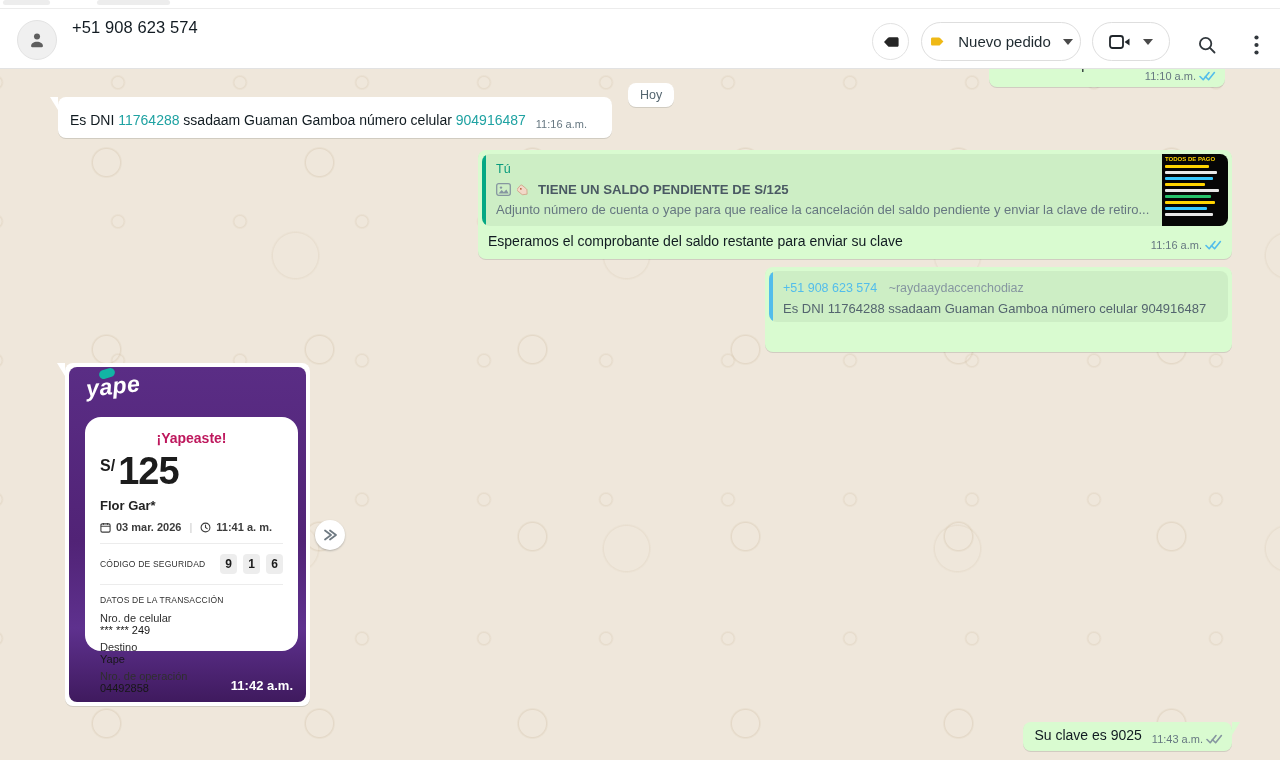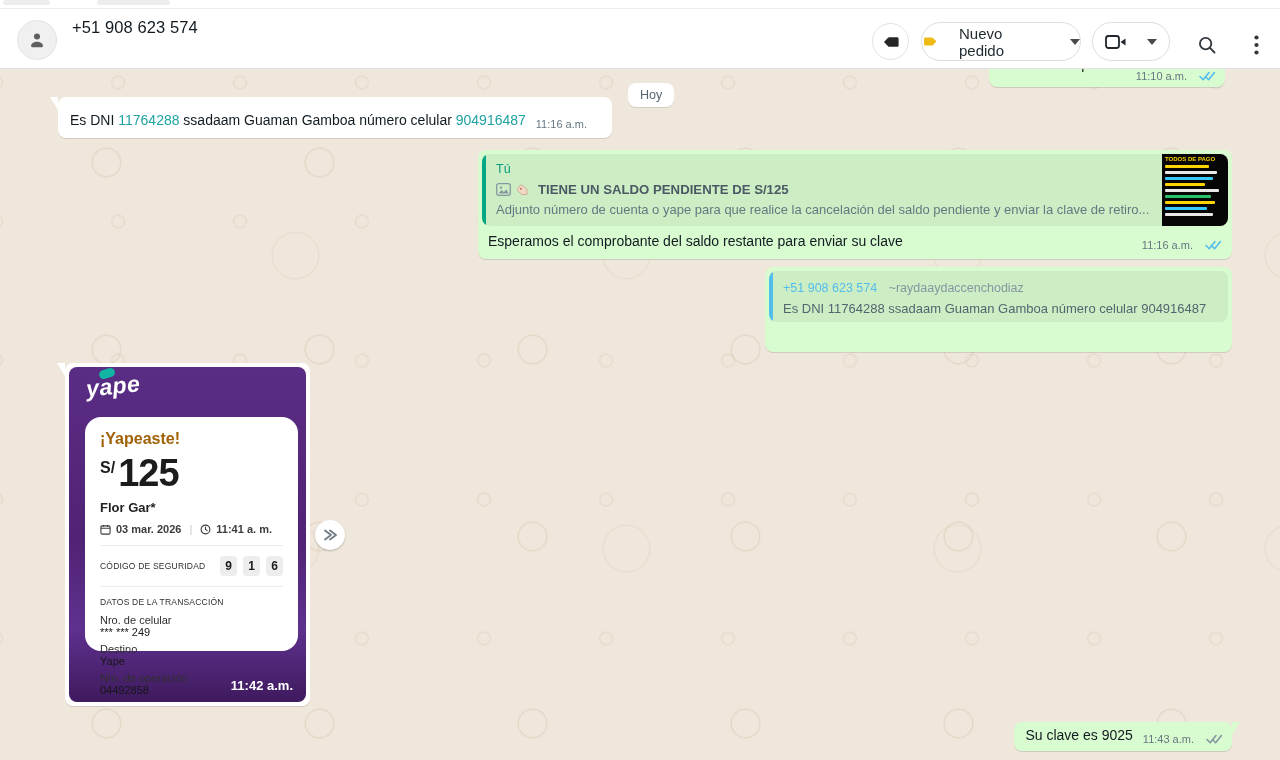--- a/index.html
+++ b/index.html
@@ -12,21 +12,21 @@
   .strip-bar { position:absolute; top:0; height:5px; border-radius:3px; background:#ededed; }
 
   
   .header { position:absolute; left:0; top:9px; width:1280px; height:60px; background:#fff; border-bottom:1px solid #e2e2e2; z-index:5; }
   .avatar { position:absolute; left:17px; top:11px; width:40px; height:40px; border-radius:50%; background:#f0f0f0; border:1px solid #e3e3e3; display:flex; align-items:center; justify-content:center; cursor:pointer; }
   .contact-block { position:absolute; left:72px; top:9px; cursor:pointer; }
   .contact-title { font-size:16.5px; color:#121b22; letter-spacing:.1px; }
   .contact-sub { font-size:13px; color:#6b7a85; margin-top:4px; }
 
   .hbtn-circle { position:absolute; top:14px; width:37px; height:37px; border-radius:50%; background:#fff; border:1px solid #e2e2e2; display:flex; align-items:center; justify-content:center; cursor:pointer; }
-  .pill { position:absolute; top:13px; height:39px; border:1px solid #dedede; border-radius:20px; background:#fff; display:flex; align-items:center; justify-content:center; gap:20px; cursor:pointer; }
+  .pill { position:absolute; top:13px; height:39px; border:1px solid #dedede; border-radius:20px; background:#fff; display:flex; align-items:center; justify-content:center; gap:12px; cursor:pointer; }
   .pill-label { font-size:15px; color:#1f2a30; font-weight:500; }
   .chev { width:0; height:0; border-left:5px solid transparent; border-right:5px solid transparent; border-top:6px solid #4a4a4a; }
   .icon-btn { position:absolute; top:21px; width:30px; height:30px; display:flex; align-items:center; justify-content:center; cursor:pointer; }
 
   
   .chat { position:absolute; left:0; top:69px; width:1280px; height:691px; overflow:hidden;
     background-color:#efe7db;
     background-image:
       radial-gradient(circle, rgba(203,184,155,0) 13px, rgba(203,184,155,.30) 14px, rgba(203,184,155,0) 16px),
       radial-gradient(circle, rgba(203,184,155,0) 5px, rgba(203,184,155,.24) 6px, rgba(203,184,155,0) 8px),
@@ -35,21 +35,21 @@
     background-position:0 0, 57px 83px, 130px 40px;
   }
 
   .bubble { position:absolute; border-radius:8px; box-shadow:0 1px .5px rgba(11,20,26,.13); }
   .bubble.in { background:#fff; }
   .bubble.out { background:#d9fbd0; }
   .tail-l::before { content:""; position:absolute; top:0; left:-8px; width:8px; height:13px; background:#fff; clip-path:polygon(100% 0,100% 100%,0 0); }
   .tail-r::before { content:""; position:absolute; top:0; right:-8px; width:8px; height:13px; background:#d9fbd0; clip-path:polygon(0 0,100% 0,0 100%); }
 
   .msg-text { font-size:14px; line-height:19px; color:#111b21; }
-  .meta { display:flex; align-items:center; gap:12px; white-space:nowrap; }
+  .meta { display:flex; align-items:center; gap:3px; white-space:nowrap; }
   .meta .t { font-size:11px; color:#667781; }
   .ticks { display:inline-flex; }
 
   .link-teal { color:#1fa2a2; cursor:pointer; }
 
   .date-pill { position:absolute; left:628px; top:14px; height:24px; padding:0 12px; background:#fff; border-radius:8px; box-shadow:0 1px .5px rgba(11,20,26,.13); display:flex; align-items:center; font-size:12.5px; color:#54656f; }
 
   
   .quote { position:relative; margin:4px; border-radius:8px; overflow:hidden; background:#cdeec5; cursor:pointer; }
   .quote .bar { position:absolute; left:0; top:0; bottom:0; width:4px; }
@@ -71,21 +71,21 @@
   .thumb { position:absolute; right:0; top:0; width:66px; height:72px; background:#060606; overflow:hidden; padding:2px 3px; }
   .thumb-title { font-size:6px; font-weight:700; color:#ffd400; white-space:nowrap; }
   .tline { height:3px; border-radius:1px; margin-top:3px; }
 
   
   .yape-img { position:absolute; left:4px; top:4px; right:4px; bottom:4px; border-radius:8px; overflow:hidden; cursor:pointer;
     background:linear-gradient(180deg,#5a2d85 0%, #512376 52%, #5e318e 78%, #3f1a5e 100%); }
   .yape-logo { position:absolute; left:17px; top:6px; font-size:23px; font-style:italic; font-weight:700; color:#fff; letter-spacing:.5px; transform:rotate(-6deg); }
   .yape-swoosh { position:absolute; left:30px; top:2px; width:16px; height:9px; background:#12b5a4; border-radius:5px; transform:rotate(-18deg); }
   .ycard { position:absolute; left:16px; top:50px; width:213px; height:234px; background:#fff; border-radius:16px; padding:13px 15px; }
-  .y-title { font-size:16px; font-weight:700; color:#a16207; }
+  .y-title { font-size:14px; font-weight:700; color:#be185d;text-align:center; }
   .y-amt-row { display:flex; align-items:flex-start; margin-top:7px; }
   .y-cur { font-size:16px; font-weight:800; color:#1c1c1c; margin-top:4px; }
   .y-amt { font-size:38px; font-weight:800; color:#1c1c1c; line-height:36px; letter-spacing:-1px; margin-left:3px; }
   .y-payee { font-size:13px; font-weight:700; color:#222; margin-top:9px; }
   .y-when { display:flex; align-items:center; gap:5px; margin-top:8px; font-size:11px; font-weight:700; color:#3c3c3c; }
   .y-sep { color:#c9c9c9; font-weight:400; padding:0 3px; }
   .y-div { height:1px; background:#ececec; margin:10px 0; }
   .y-sec-row { display:flex; justify-content:space-between; align-items:center; }
   .y-small-label { font-size:8.5px; font-weight:400; color:#2f2f2f; letter-spacing:.2px; }
   .y-digits { display:flex; gap:6px; }

